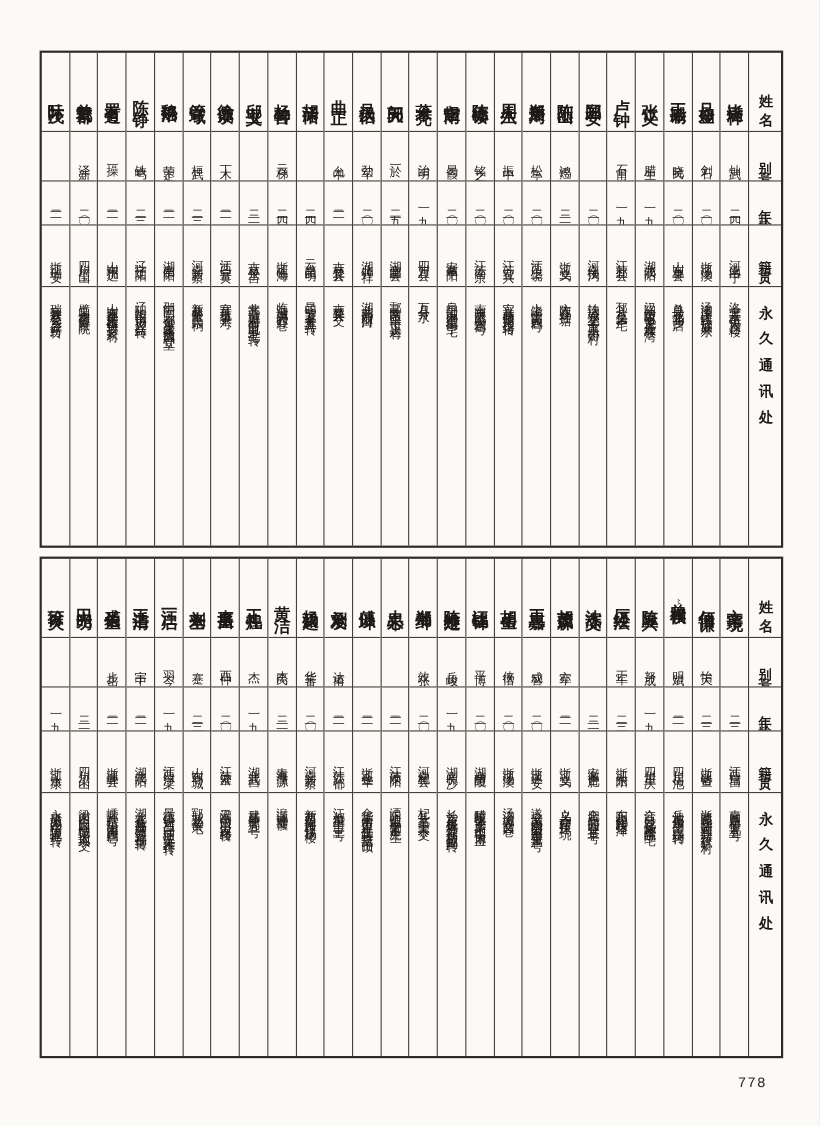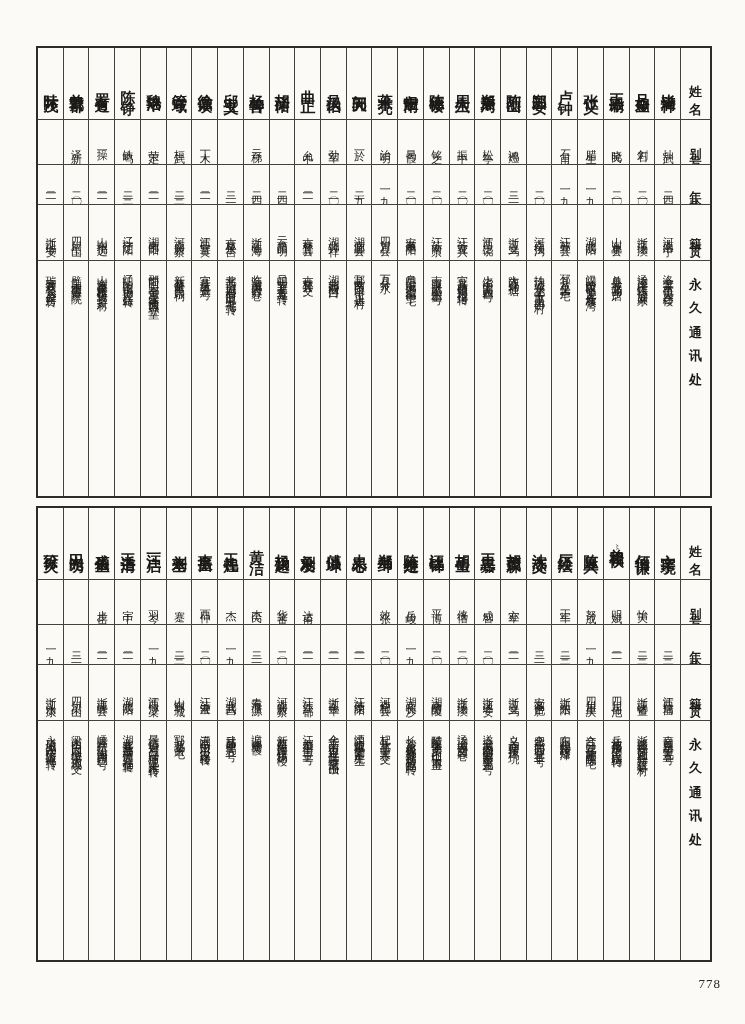--- a/index.html
+++ b/index.html
@@ -38,22 +38,22 @@
   }
   .pname{font-size:15px;font-weight:bold;letter-spacing:2px;margin-bottom:-2px}
   .pname.spread{letter-spacing:11px;margin-bottom:-11px}
   .pnote{font-size:8px;color:#5a564f;letter-spacing:0;margin:2px 0 0 0}
   .palias{letter-spacing:3px;margin-bottom:-3px}
   .page-age{letter-spacing:4px;margin-bottom:-4px}
   .hname{font-size:13px;font-weight:bold;letter-spacing:17px;margin-bottom:-17px}
   .hsmall{font-size:12px;font-weight:bold;letter-spacing:9px;margin-bottom:-9px}
   .haddr{font-size:13px;font-weight:bold;letter-spacing:24px;margin-bottom:-24px}
   .pagenum{
-    position:absolute;right:24px;bottom:32px;
-    font-family:Liberation Serif, serif;
+    position:absolute;right:48px;bottom:32px;
+    font-family:Liberation Mono, monospace;
     font-size:13px;color:#2a2825;letter-spacing:1px;
   }
 </style>
 </head>
 <body>
 
 <div class="page">
   <div class="dtable" id="table-top">
       <div class="col header-col">
         <div class="cell name-cell">

